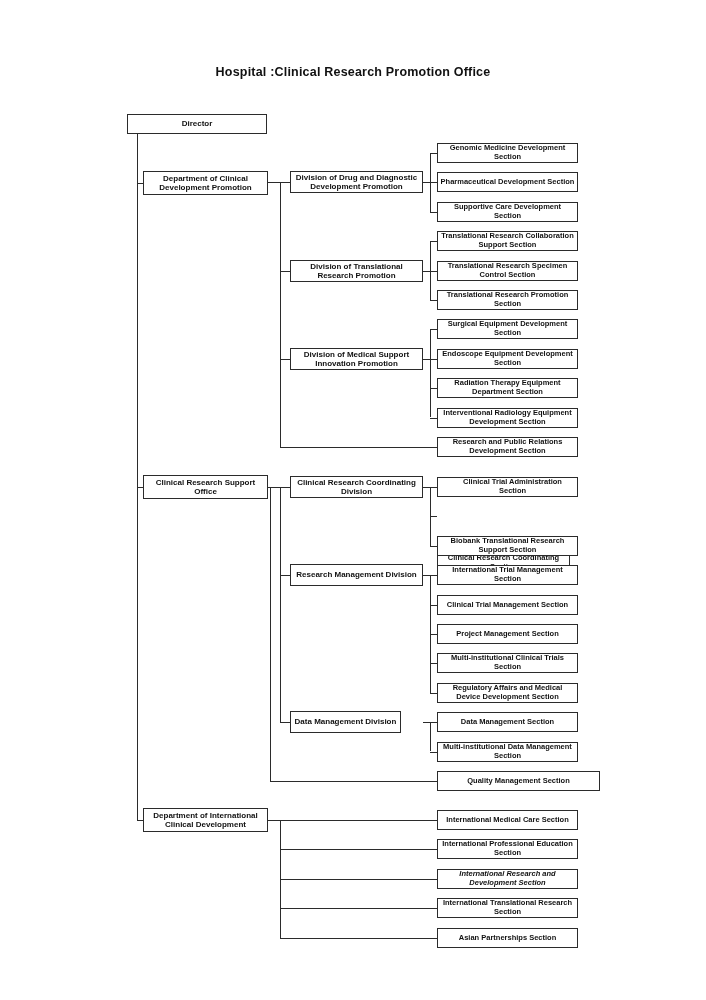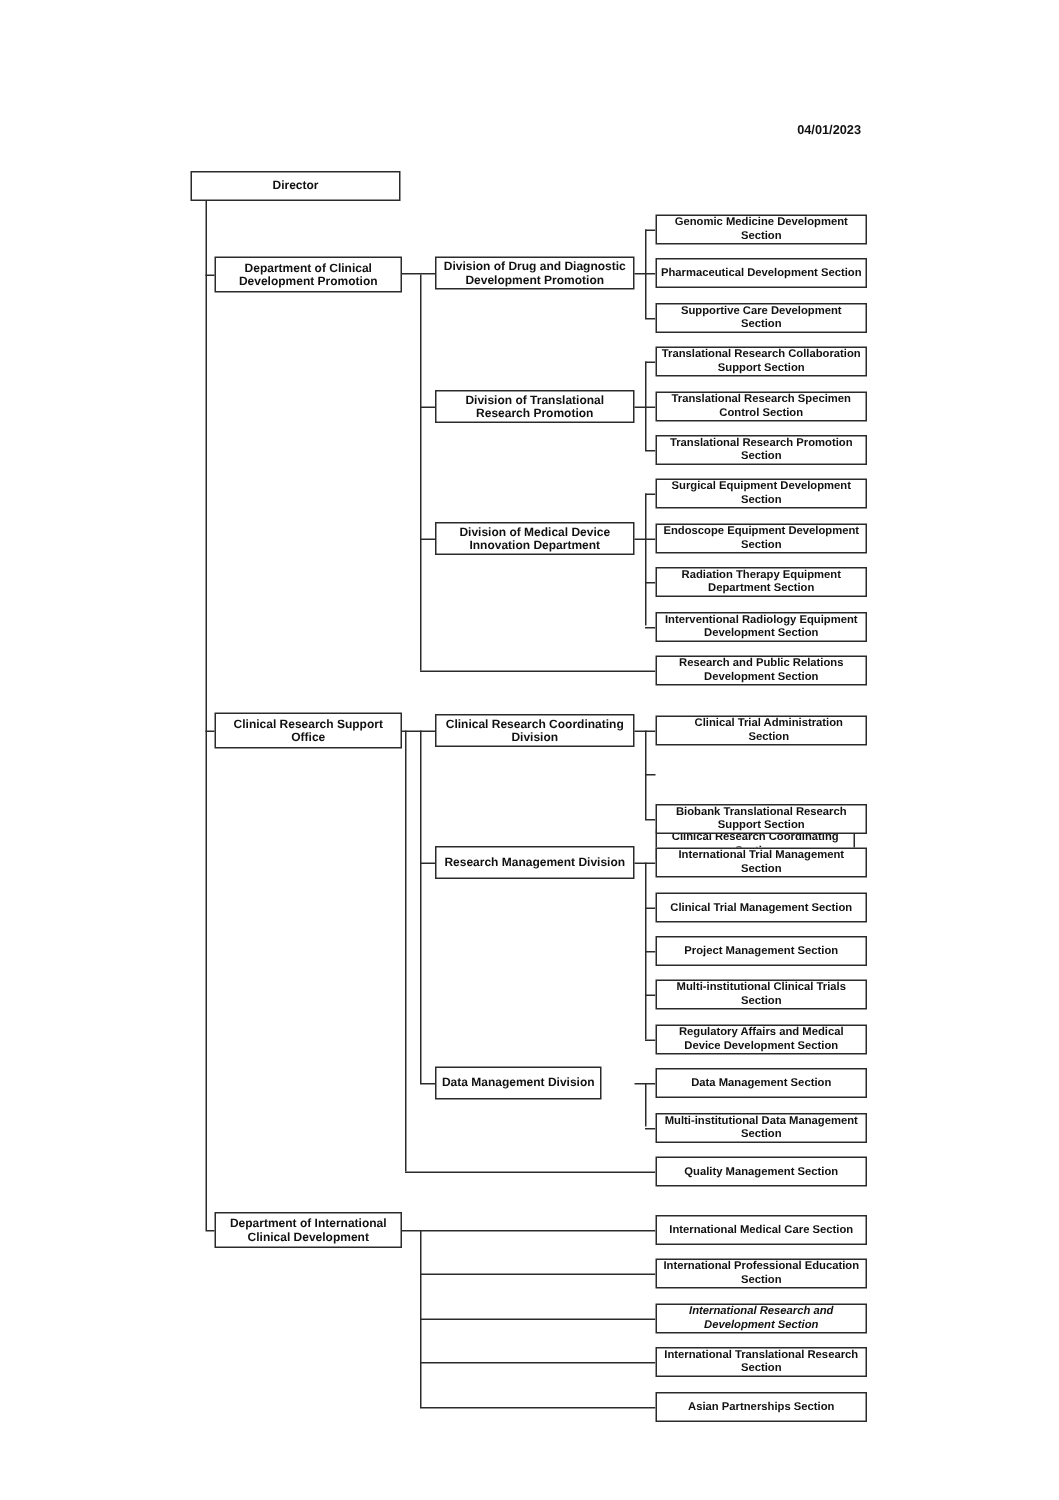--- a/index.html
+++ b/index.html
@@ -40,21 +40,21 @@
     padding:0 2px;
   }
   .director-box,.dept-box,.div-box{font-size:8px;}
   .sec-box{font-size:7.5px;}
   .line{position:absolute;background:#2b2b2b;}
 </style>
 </head>
 <body>
 
 <div class="page">
-  <div class="date">04/01/2023</div>
+  <div class="title">Hospital :Clinical Research Promotion Office</div>
   <div id="chart">
       <div class="box director-box" style="left: 127px; top: 114px; width: 140px; height: 20px;">Director</div>
       <div class="line" style="left: 137px; top: 134px; width: 1px; height: 686px;"></div>
       <div class="box dept-box" style="left: 143px; top: 171px; width: 125px; height: 24px;">Department of Clinical Development Promotion</div>
       <div class="line" style="left: 137px; top: 183px; width: 6px; height: 1px;"></div>
       <div class="box div-box" style="left: 290px; top: 171px; width: 133px; height: 22px;">Division of Drug and Diagnostic Development Promotion</div>
       <div class="line" style="left: 268px; top: 182px; width: 22px; height: 1px;"></div>
       <div class="line" style="left: 423px; top: 182px; width: 7px; height: 1px;"></div>
       <div class="line" style="left: 430px; top: 153px; width: 1px; height: 59px;"></div>
       <div class="line" style="left: 430px; top: 153px; width: 7px; height: 1px;"></div>
@@ -66,21 +66,21 @@
       <div class="box div-box" style="left: 290px; top: 260px; width: 133px; height: 22px;">Division of Translational Research Promotion</div>
       <div class="line" style="left: 280px; top: 271px; width: 10px; height: 1px;"></div>
       <div class="line" style="left: 423px; top: 271px; width: 7px; height: 1px;"></div>
       <div class="line" style="left: 430px; top: 241px; width: 1px; height: 59px;"></div>
       <div class="line" style="left: 430px; top: 241px; width: 7px; height: 1px;"></div>
       <div class="box sec-box" style="left: 437px; top: 231px; width: 141px; height: 20px;">Translational Research Collaboration Support Section</div>
       <div class="line" style="left: 430px; top: 271px; width: 7px; height: 1px;"></div>
       <div class="box sec-box" style="left: 437px; top: 261px; width: 141px; height: 20px;">Translational Research Specimen Control Section</div>
       <div class="line" style="left: 430px; top: 300px; width: 7px; height: 1px;"></div>
       <div class="box sec-box" style="left: 437px; top: 290px; width: 141px; height: 20px;">Translational Research Promotion Section</div>
-      <div class="box div-box" style="left: 290px; top: 348px; width: 133px; height: 22px;">Division of Medical Device Innovation Department</div>
+      <div class="box div-box" style="left: 290px; top: 348px; width: 133px; height: 22px;">Division of Medical Support Innovation Promotion</div>
       <div class="line" style="left: 280px; top: 359px; width: 10px; height: 1px;"></div>
       <div class="line" style="left: 423px; top: 359px; width: 7px; height: 1px;"></div>
       <div class="line" style="left: 430px; top: 329px; width: 1px; height: 88px;"></div>
       <div class="line" style="left: 430px; top: 329px; width: 7px; height: 1px;"></div>
       <div class="box sec-box" style="left: 437px; top: 319px; width: 141px; height: 20px;">Surgical Equipment Development Section</div>
       <div class="line" style="left: 430px; top: 359px; width: 7px; height: 1px;"></div>
       <div class="box sec-box" style="left: 437px; top: 349px; width: 141px; height: 20px;">Endoscope Equipment Development Section</div>
       <div class="line" style="left: 430px; top: 388px; width: 7px; height: 1px;"></div>
       <div class="box sec-box" style="left: 437px; top: 378px; width: 141px; height: 20px;">Radiation Therapy Equipment Department Section</div>
       <div class="line" style="left: 430px; top: 418px; width: 7px; height: 1px;"></div>
@@ -116,21 +116,21 @@
       <div class="box sec-box" style="left: 437px; top: 683px; width: 141px; height: 20px;">Regulatory Affairs and Medical Device Development Section</div>
       <div class="box div-box" style="left: 290px; top: 711px; width: 111px; height: 22px;">Data Management Division</div>
       <div class="line" style="left: 280px; top: 722px; width: 10px; height: 1px;"></div>
       <div class="line" style="left: 423px; top: 722px; width: 7px; height: 1px;"></div>
       <div class="line" style="left: 430px; top: 722px; width: 1px; height: 29px;"></div>
       <div class="line" style="left: 430px; top: 722px; width: 7px; height: 1px;"></div>
       <div class="box sec-box" style="left: 437px; top: 712px; width: 141px; height: 20px;">Data Management Section</div>
       <div class="line" style="left: 430px; top: 752px; width: 7px; height: 1px;"></div>
       <div class="box sec-box" style="left: 437px; top: 742px; width: 141px; height: 20px;">Multi-institutional Data Management Section</div>
       <div class="line" style="left: 270px; top: 781px; width: 167px; height: 1px;"></div>
-      <div class="box sec-box" style="left: 437px; top: 771px; width: 141px; height: 20px;">Quality Management Section</div>
+      <div class="box sec-box" style="left: 437px; top: 771px; width: 163px; height: 20px;">Quality Management Section</div>
       <div class="line" style="left: 280px; top: 487px; width: 1px; height: 235px;"></div>
       <div class="line" style="left: 270px; top: 487px; width: 1px; height: 294px;"></div>
       <div class="box dept-box" style="left: 143px; top: 808px; width: 125px; height: 24px;">Department of International Clinical Development</div>
       <div class="line" style="left: 137px; top: 820px; width: 6px; height: 1px;"></div>
       <div class="line" style="left: 268px; top: 820px; width: 169px; height: 1px;"></div>
       <div class="box sec-box" style="left: 437px; top: 810px; width: 141px; height: 20px;">International Medical Care Section</div>
       <div class="line" style="left: 280px; top: 849px; width: 157px; height: 1px;"></div>
       <div class="box sec-box" style="left: 437px; top: 839px; width: 141px; height: 20px;">International Professional Education Section</div>
       <div class="line" style="left: 280px; top: 879px; width: 157px; height: 1px;"></div>
       <div class="box sec-box" style="left: 437px; top: 869px; width: 141px; height: 20px; font-style: italic;">International Research and Development Section</div>

